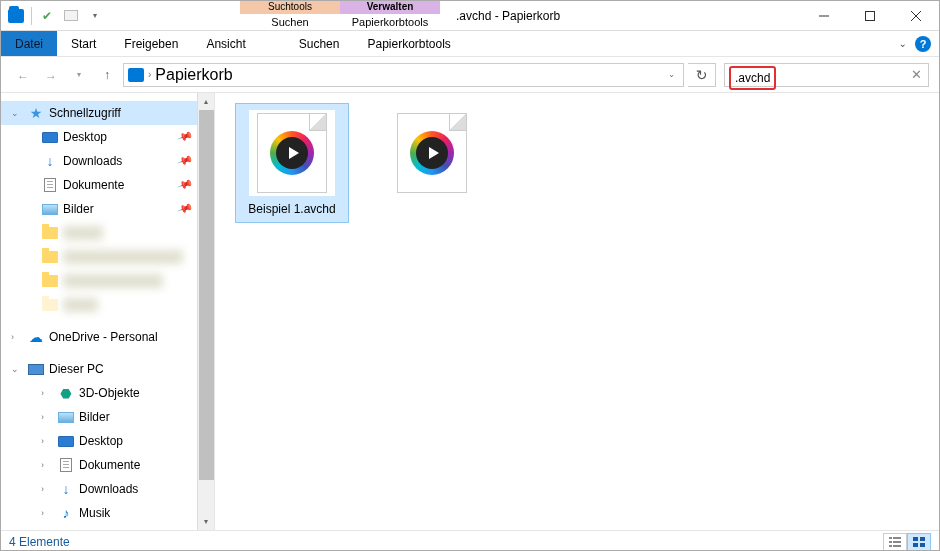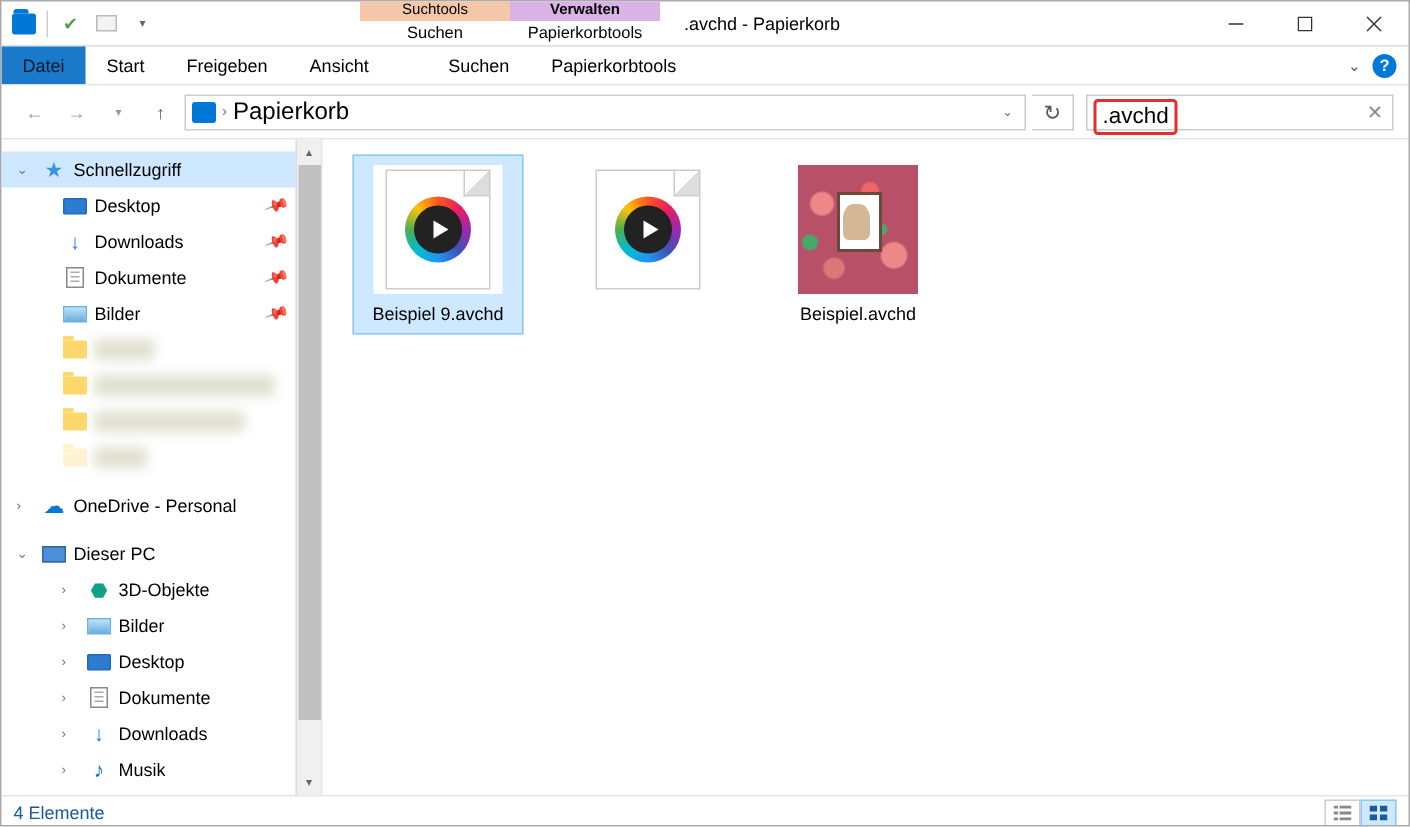--- a/index.html
+++ b/index.html
@@ -39,21 +39,21 @@
 .nav-btn { width:24px; height:24px; display:flex; align-items:center; justify-content:center; color:#999; }
 .nav-btn.active { color:#555; }
 .addr-box { flex:1; height:24px; border:1px solid #ccc; display:flex; align-items:center; padding:0 4px; gap:4px; }
 .addr-crumb-icon { width:16px; height:14px; background:#0078d7; border-radius:2px; position:relative; }
 .addr-sep { font-size:10px; color:#777; }
 .addr-text { font-size:16px; }
 .addr-spacer { flex:1; }
 .addr-drop { font-size:8px; color:#666; padding:0 4px; }
 .refresh-btn { width:28px; height:24px; border:1px solid #ccc; border-left:none; display:flex; align-items:center; justify-content:center; color:#555; font-size:14px; }
 .search-box { width:205px; height:24px; border:1px solid #ccc; margin-left:4px; display:flex; align-items:center; position:relative; }
-.search-highlight { position:absolute; left:4px; top:2px; border:2px solid #e03030; border-radius:3px; padding:10px 4px; height:18px; display:flex; align-items:center; font-size:15px; }
+.search-highlight { position:absolute; left:4px; top:2px; border:2px solid #e03030; border-radius:3px; padding:10px 4px; height:18px; display:flex; align-items:center; font-size:12px; }
 .search-clear { position:absolute; right:6px; color:#888; font-size:13px; }
 
 
 .main { display:flex; height: calc(551px - 30px - 26px - 36px - 22px); }
 .sidebar { width:214px; border-right:1px solid #e5e5e5; overflow:hidden; position:relative; }
 .scroll-track { position:absolute; right:0; top:0; bottom:0; width:17px; background:#f0f0f0; border-left:1px solid #ddd; display:flex; flex-direction:column; align-items:center; }
 .scroll-arrow { height:17px; display:flex; align-items:center; justify-content:center; font-size:8px; color:#666; width:100%; }
 .scroll-thumb { width:15px; background:#c0c0c0; margin-top:0; }
 .tree { padding: 8px 0; }
 .tree-item { height:24px; display:flex; align-items:center; padding-left:10px; gap:4px; position:relative; }
@@ -303,42 +303,32 @@
     <div class="file-tile selected">
       <div class="thumb">
         <div class="paper-outline">
           <div class="play-circle">
               <div class="play-inner">
                 <div class="play-tri"></div>
               </div>
             </div>
         </div>
       </div>
-      <div class="file-label">Beispiel 9.avchd</div>
+      <div class="file-label">Beispiel 1.avchd</div>
     </div>
     <div class="file-tile">
       <div class="thumb">
         <div class="paper-outline">
           <div class="play-circle">
               <div class="play-inner">
                 <div class="play-tri"></div>
               </div>
             </div>
         </div>
       </div>
-    </div>
-    <div class="file-tile">
-      <div class="thumb">
-        <div class="img-thumb">
-          <div class="flowers"></div>
-          <div class="window-rect"></div>
-          <div class="cat"></div>
-        </div>
-      </div>
-      <div class="file-label">Beispiel.avchd</div>
     </div>
   </div>
 </div>
 
 <div class="statusbar">
   <span>4 Elemente</span>
   <div class="spacer"></div>
   <div class="view-toggle">
     <div class="view-btn">
       <svg width="12" height="10" viewBox="0 0 12 10">

